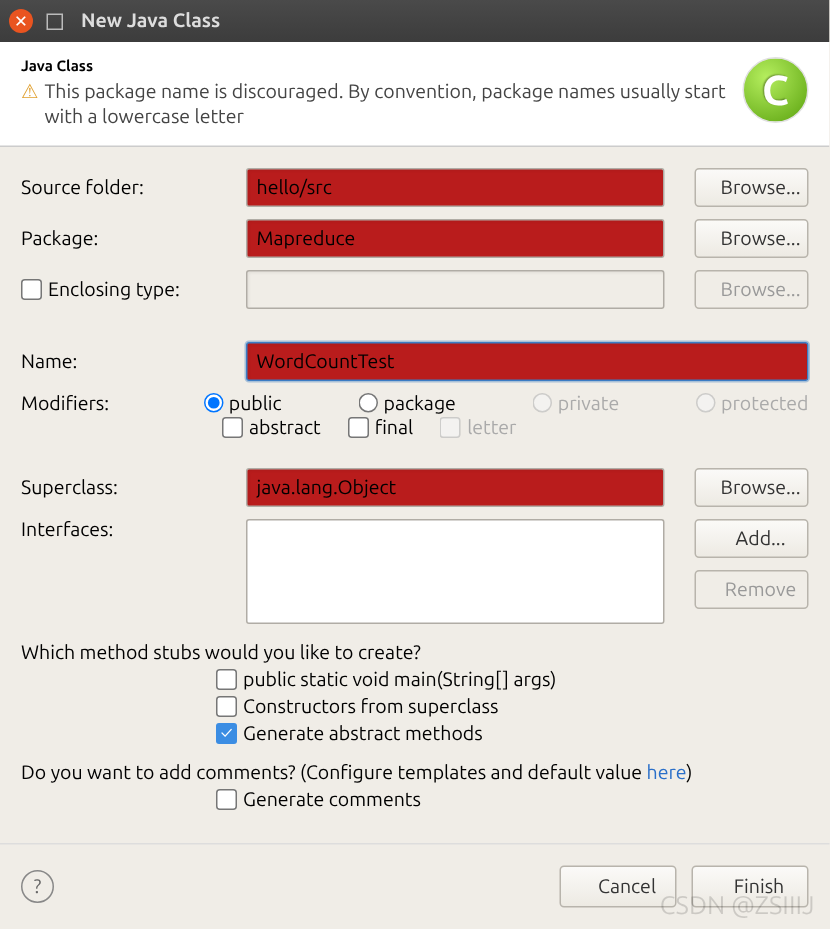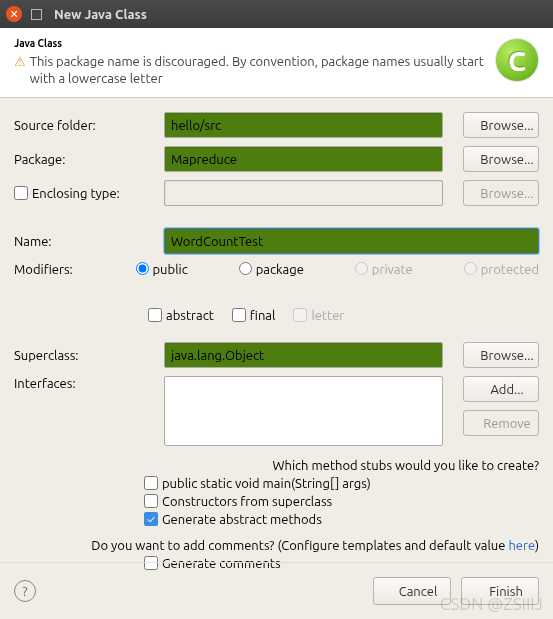--- a/index.html
+++ b/index.html
@@ -11,34 +11,34 @@
 .titlebar .t { font-weight: bold; margin-left: 4px; }
 .header { background: #fff; padding: 10px 14px; border-bottom: 1px solid #ccc; display: flex; align-items: flex-start; }
 .header-left { flex: 1; }
 .header h1 { font-size: 10px; font-weight: bold; margin-bottom: 4px; }
 .warning-line { display: flex; gap: 4px; align-items: flex-start; line-height: 1.3; color: #444; }
 .warn-icn { color: #e0a030; font-size: 13px; }
 .c-badge { width: 44px; height: 44px; background: radial-gradient(circle at 35% 30%, #b5ee5e, #5aa20e); border-radius: 22px; display: flex; align-items: center; justify-content: center; font-size: 28px; color: #fff; font-weight: bold; text-shadow: -1px -1px 1px rgba(0,0,0,.3); border: 1px solid #e0e0e0; }
 .body { padding: 14px; }
 .row { display: flex; align-items: center; margin-bottom: 8px; gap: 20px; }
 .lbl { width: 130px; }
-.txt-in { flex: 1; border: 1px solid #b0aca5; background: #4d7c0f; padding: 4px 6px; height: 26px; border-radius: 2px; box-shadow: inset 1px 1px 2px rgba(0,0,0,.06); }
+.txt-in { flex: 1; border: 1px solid #b0aca5; background: #b91c1c; padding: 4px 6px; height: 26px; border-radius: 2px; box-shadow: inset 1px 1px 2px rgba(0,0,0,.06); }
 .txt-in.focused { border-color: #3b7cc4; outline: 1px solid rgba(59,124,196,.4); }
 .txt-in:disabled, .btn:disabled { background: #f0ede7; color: #999; }
 .btn { width: 76px; height: 26px; border: 1px solid #b8b4ac; background: linear-gradient(#fbfaf8, #edeae3); border-radius: 3px; cursor: pointer; color: #333; padding-left: 12px; }
 .btn.wide { width: 78px; height: 28px; }
 .chk { display: inline-flex; align-items: center; gap: 4px; }
 .chk input { width: 14px; height: 14px; margin: 0; }
-.mod-row { margin-left: 130px; display: flex; align-items: center; gap: 18px; padding: 2px 0 6px 4px; margin-top: 30px; }
+.mod-row { margin-left: 130px; display: flex; align-items: center; gap: 18px; padding: 2px 0 6px 4px; }
 .radio { display: inline-flex; align-items: center; gap: 4px; }
 .radio input { margin: 0; }
 .radio.dis, .chk.dis { color: #aaa; }
 .textarea { flex: 1; height: 70px; border: 1px solid #b0aca5; background: #fff; border-radius: 2px; }
 .side-btns { display: flex; flex-direction: column; gap: 8px; }
-.section-q { margin-top: 12px; margin-bottom: 4px; text-align: right; }
+.section-q { margin-top: 12px; margin-bottom: 4px; }
 .stub-opts { margin-left: 130px; }
 .stub-opts .chk { display: flex; margin-bottom: 4px; }
 .link { color: #2a6fc9; }
 .footer { position: absolute; bottom: 0; left: 0; right: 0; padding: 14px; display: flex; align-items: center; border-top: 1px solid #ddd; }
 .help-icn { width: 22px; height: 22px; border: 1.5px solid #888; border-radius: 50%; display: flex; align-items: center; justify-content: center; color: #666; }
 .footer .spacer { flex: 1; }
 .checked-blue { width: 14px; height: 14px; background: #3b8de3; display: inline-flex; align-items: center; justify-content: center; color: #fff; font-size: 11px; border-radius: 2px; }
 .sep { height: 14px; }
 .watermark { position: absolute; right: 10px; bottom: 6px; color: rgba(0,0,0,.15); font-size: 17px; }
 </style>

